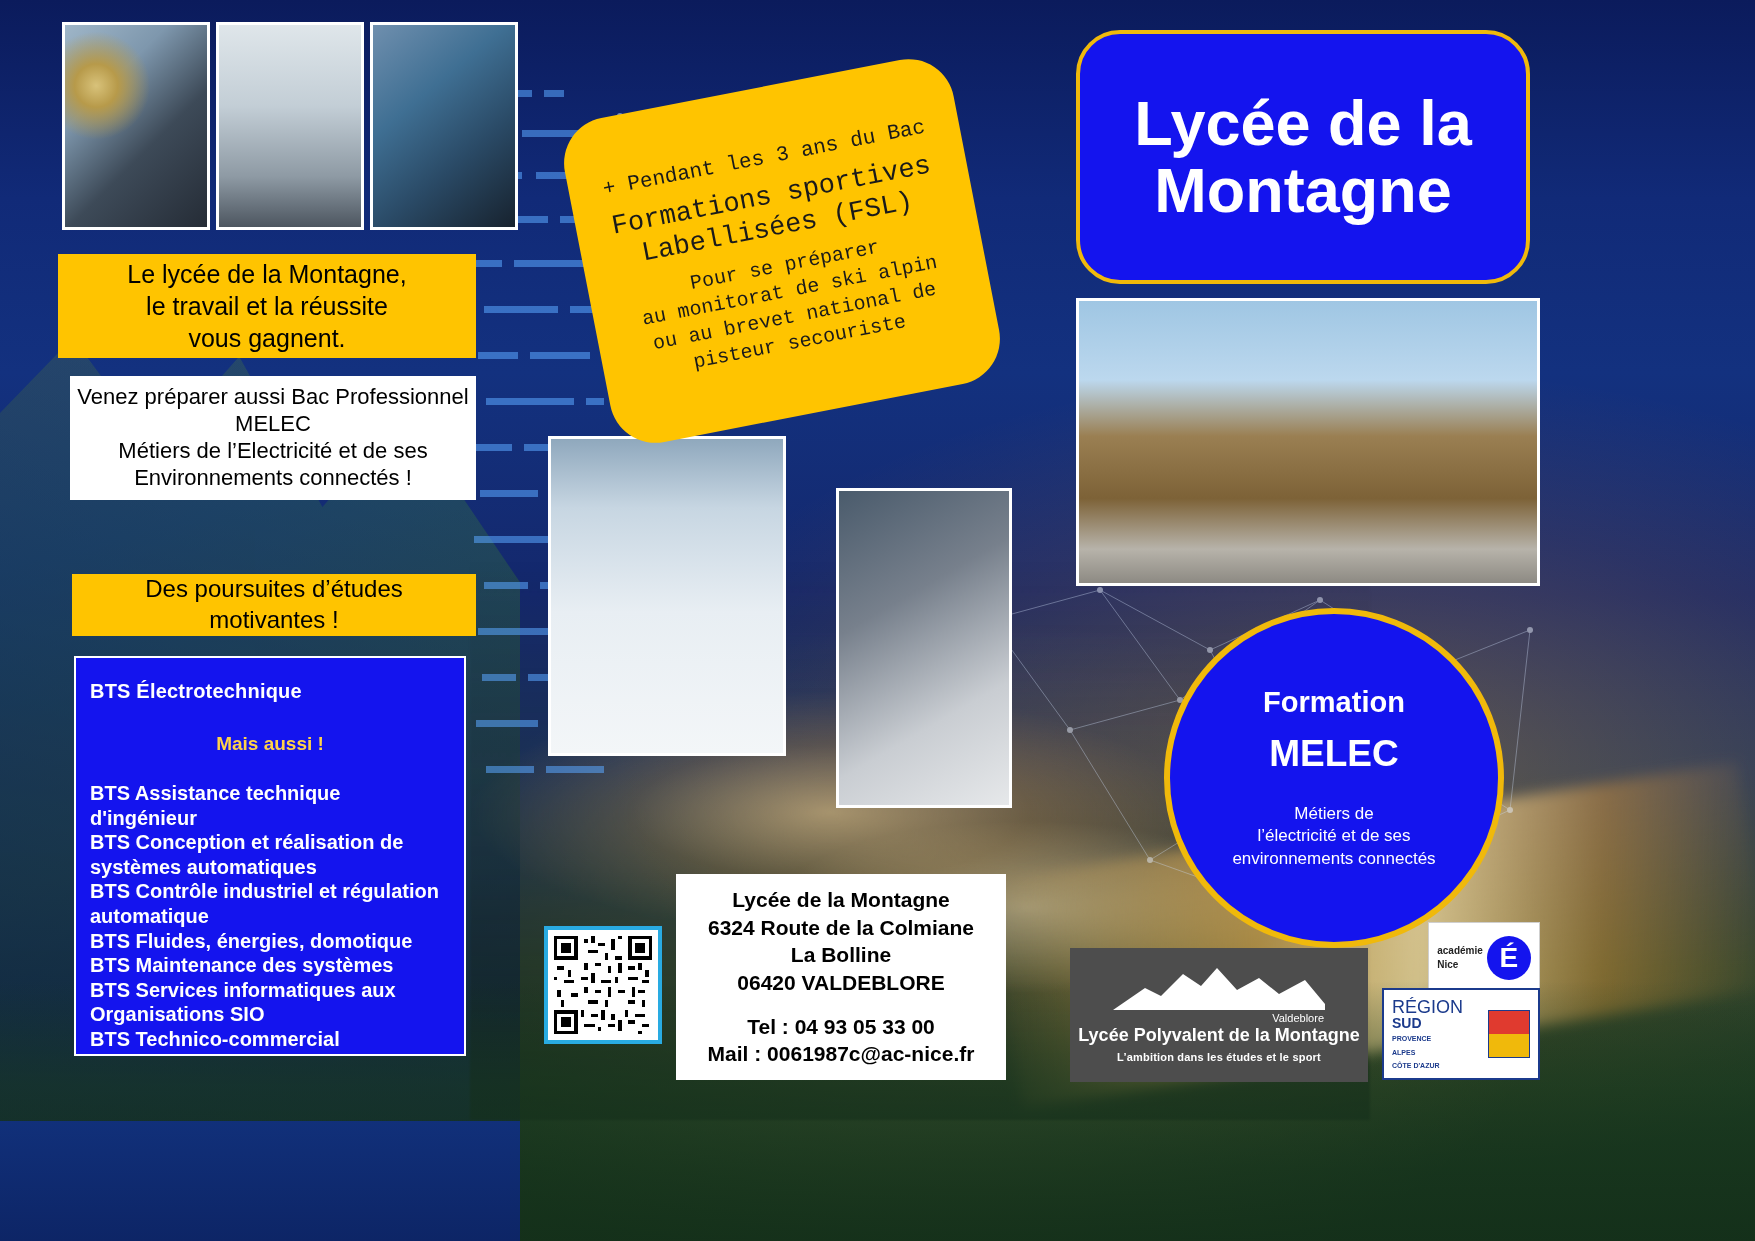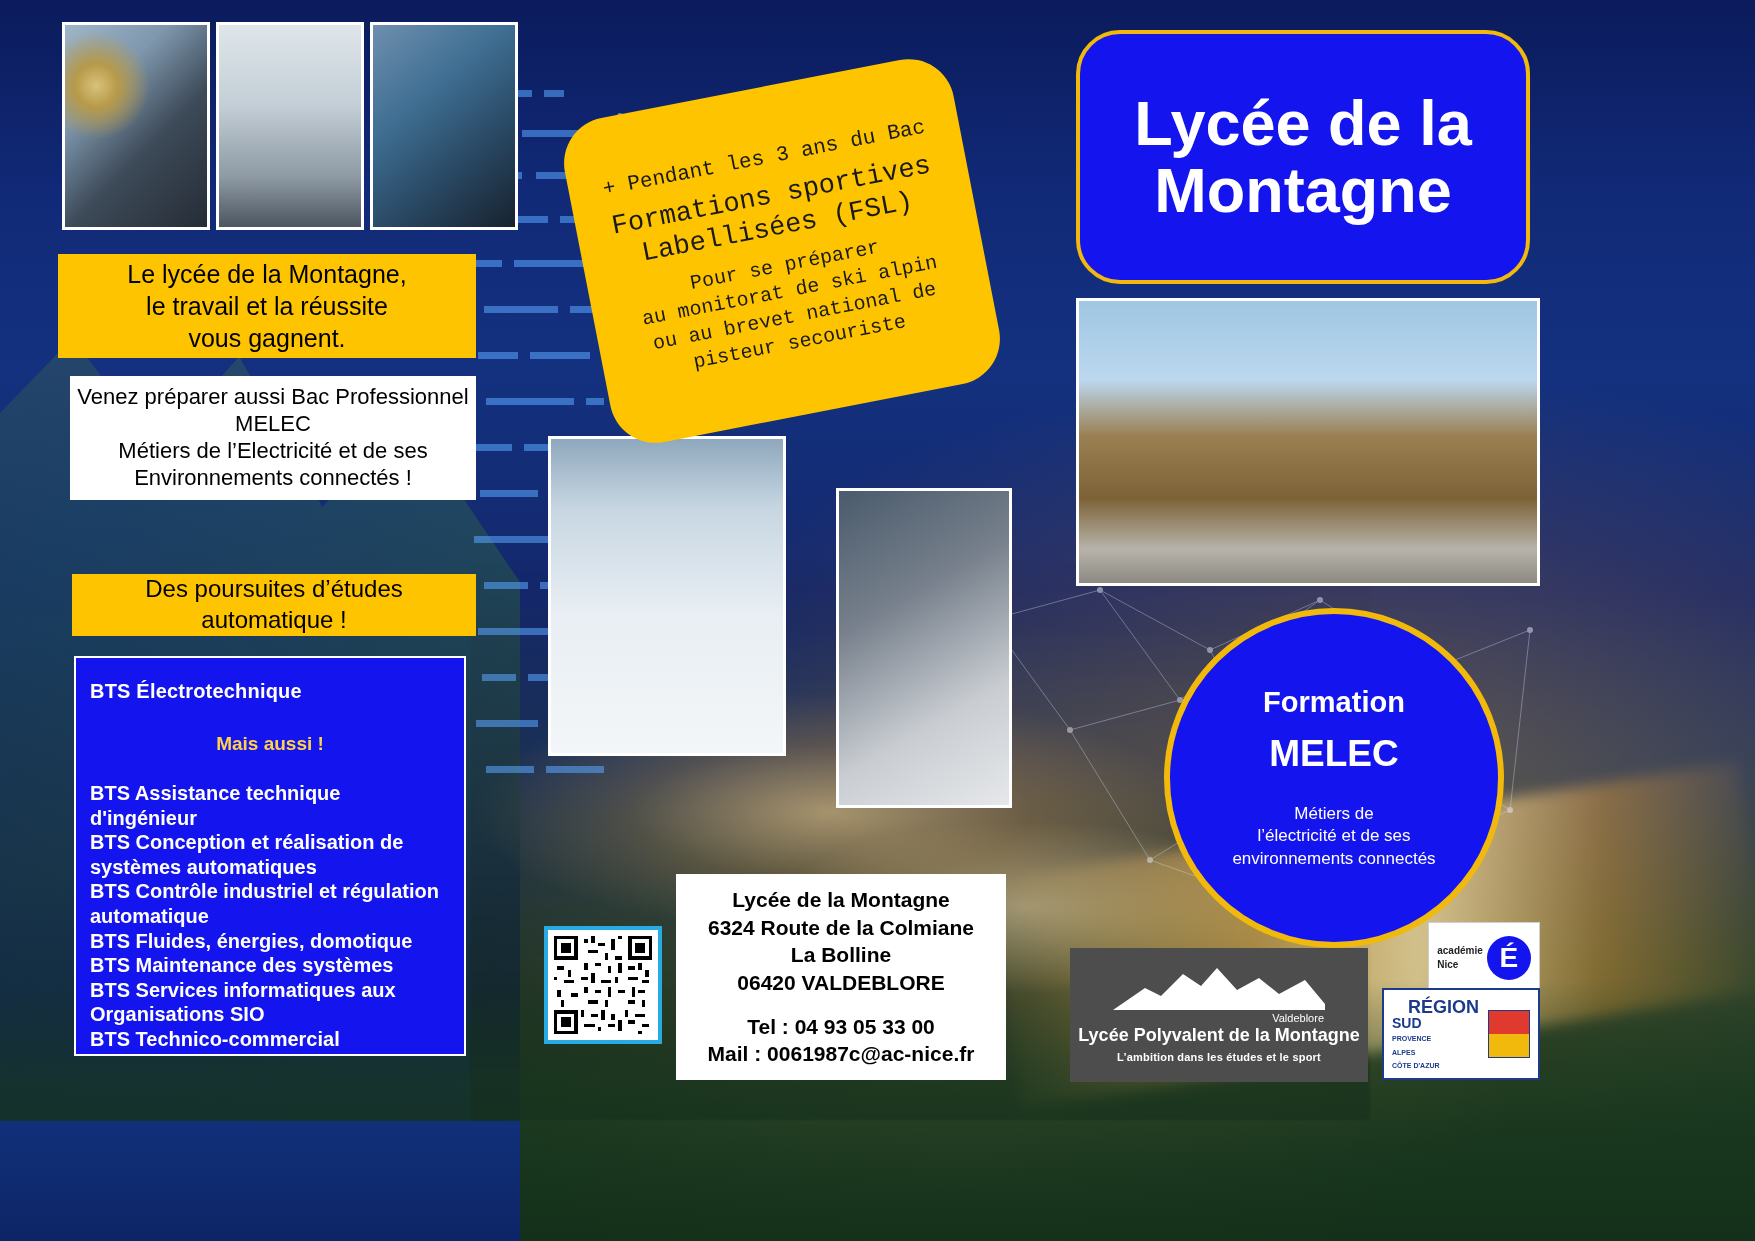--- a/index.html
+++ b/index.html
@@ -213,21 +213,21 @@
     display: flex; align-items: center; justify-content: center;
     margin-left: 4px;
   }
 
   #logo-region {
     position: absolute; left: 1382px; top: 988px; width: 158px; height: 92px;
     background: #ffffff; border: 2px solid #1b3a8c;
     display: flex; align-items: center; padding: 6px 8px;
   }
   #logo-region .r-left { flex: 1; }
-  #logo-region .r-region { font-size: 18px; font-weight: bold; color: #1b3a8c; line-height: 1.0; margin-left: 16px; }
+  #logo-region .r-region { font-size: 18px; font-weight: normal; color: #1b3a8c; line-height: 1.0; }
   #logo-region .r-sud { font-size: 14px; font-weight: bold; color: #1b3a8c; line-height: 1.05; }
   #logo-region .r-prov { font-size: 7px; font-weight: bold; color: #1b3a8c; margin-top: 4px; line-height: 1.35; }
   #logo-region .r-crest {
     width: 42px; height: 48px; margin-left: 4px;
     background: linear-gradient(180deg, #e03a2f 0%, #e03a2f 50%, #f0b90b 50%, #f0b90b 100%);
     border: 1px solid #1b3a8c;
   }
 </style>
 </head>
 <body>
@@ -363,21 +363,21 @@
 
   <div id="box-bac">
     <div>Venez préparer aussi Bac Professionnel</div>
     <div>MELEC</div>
     <div>Métiers de l’Electricité et de ses</div>
     <div>Environnements connectés !</div>
   </div>
 
   <div class="yellow-banner" id="banner-studies">
     <div>Des poursuites d’études</div>
-    <div>automatique !</div>
+    <div>motivantes !</div>
   </div>
 
   <div id="box-bts">
     <div class="bts-head">BTS Électrotechnique</div>
     <div class="bts-mais">Mais aussi !</div>
     <div class="bts-item">BTS Assistance technique d'ingénieur</div>
     <div class="bts-item">BTS Conception et réalisation de</div>
     <div class="bts-item">systèmes automatiques</div>
     <div class="bts-item">BTS Contrôle industriel et régulation</div>
     <div class="bts-item">automatique</div>

